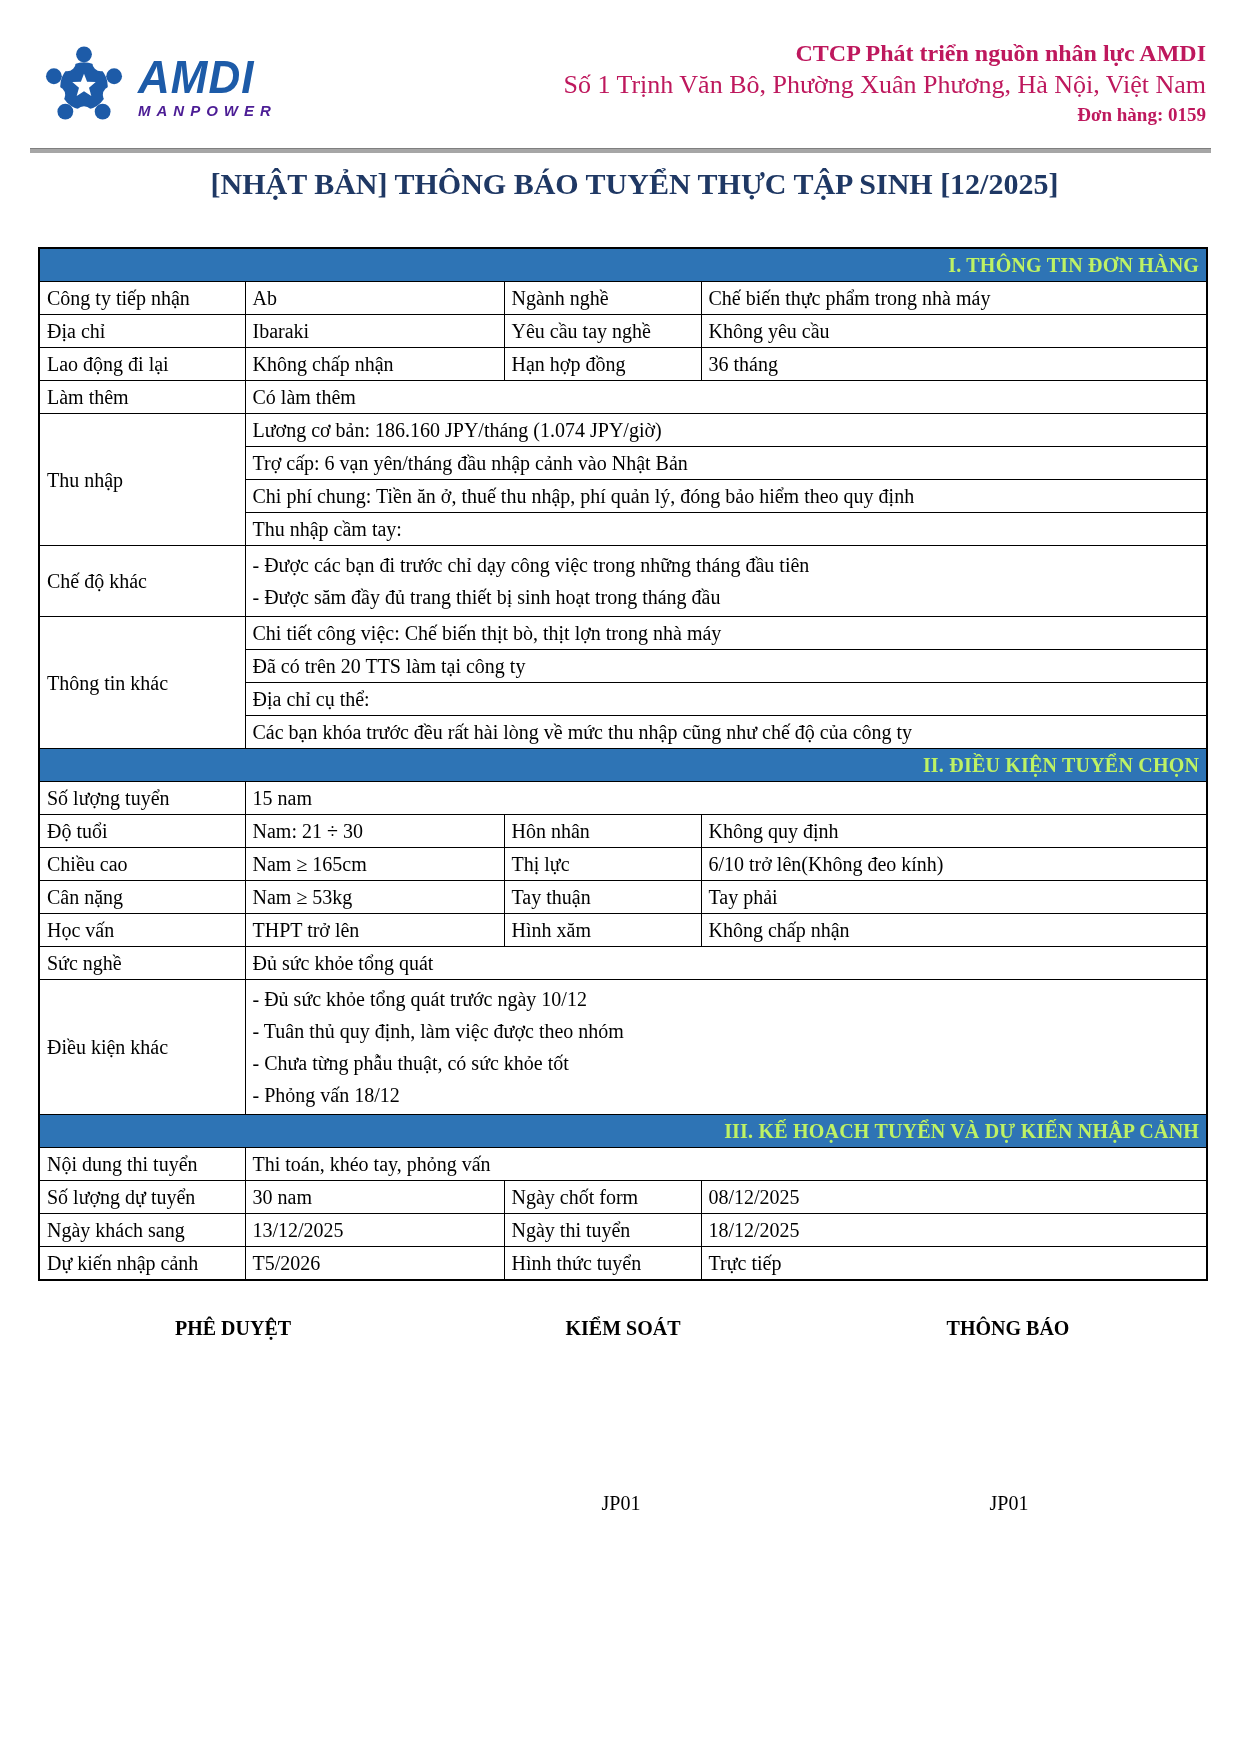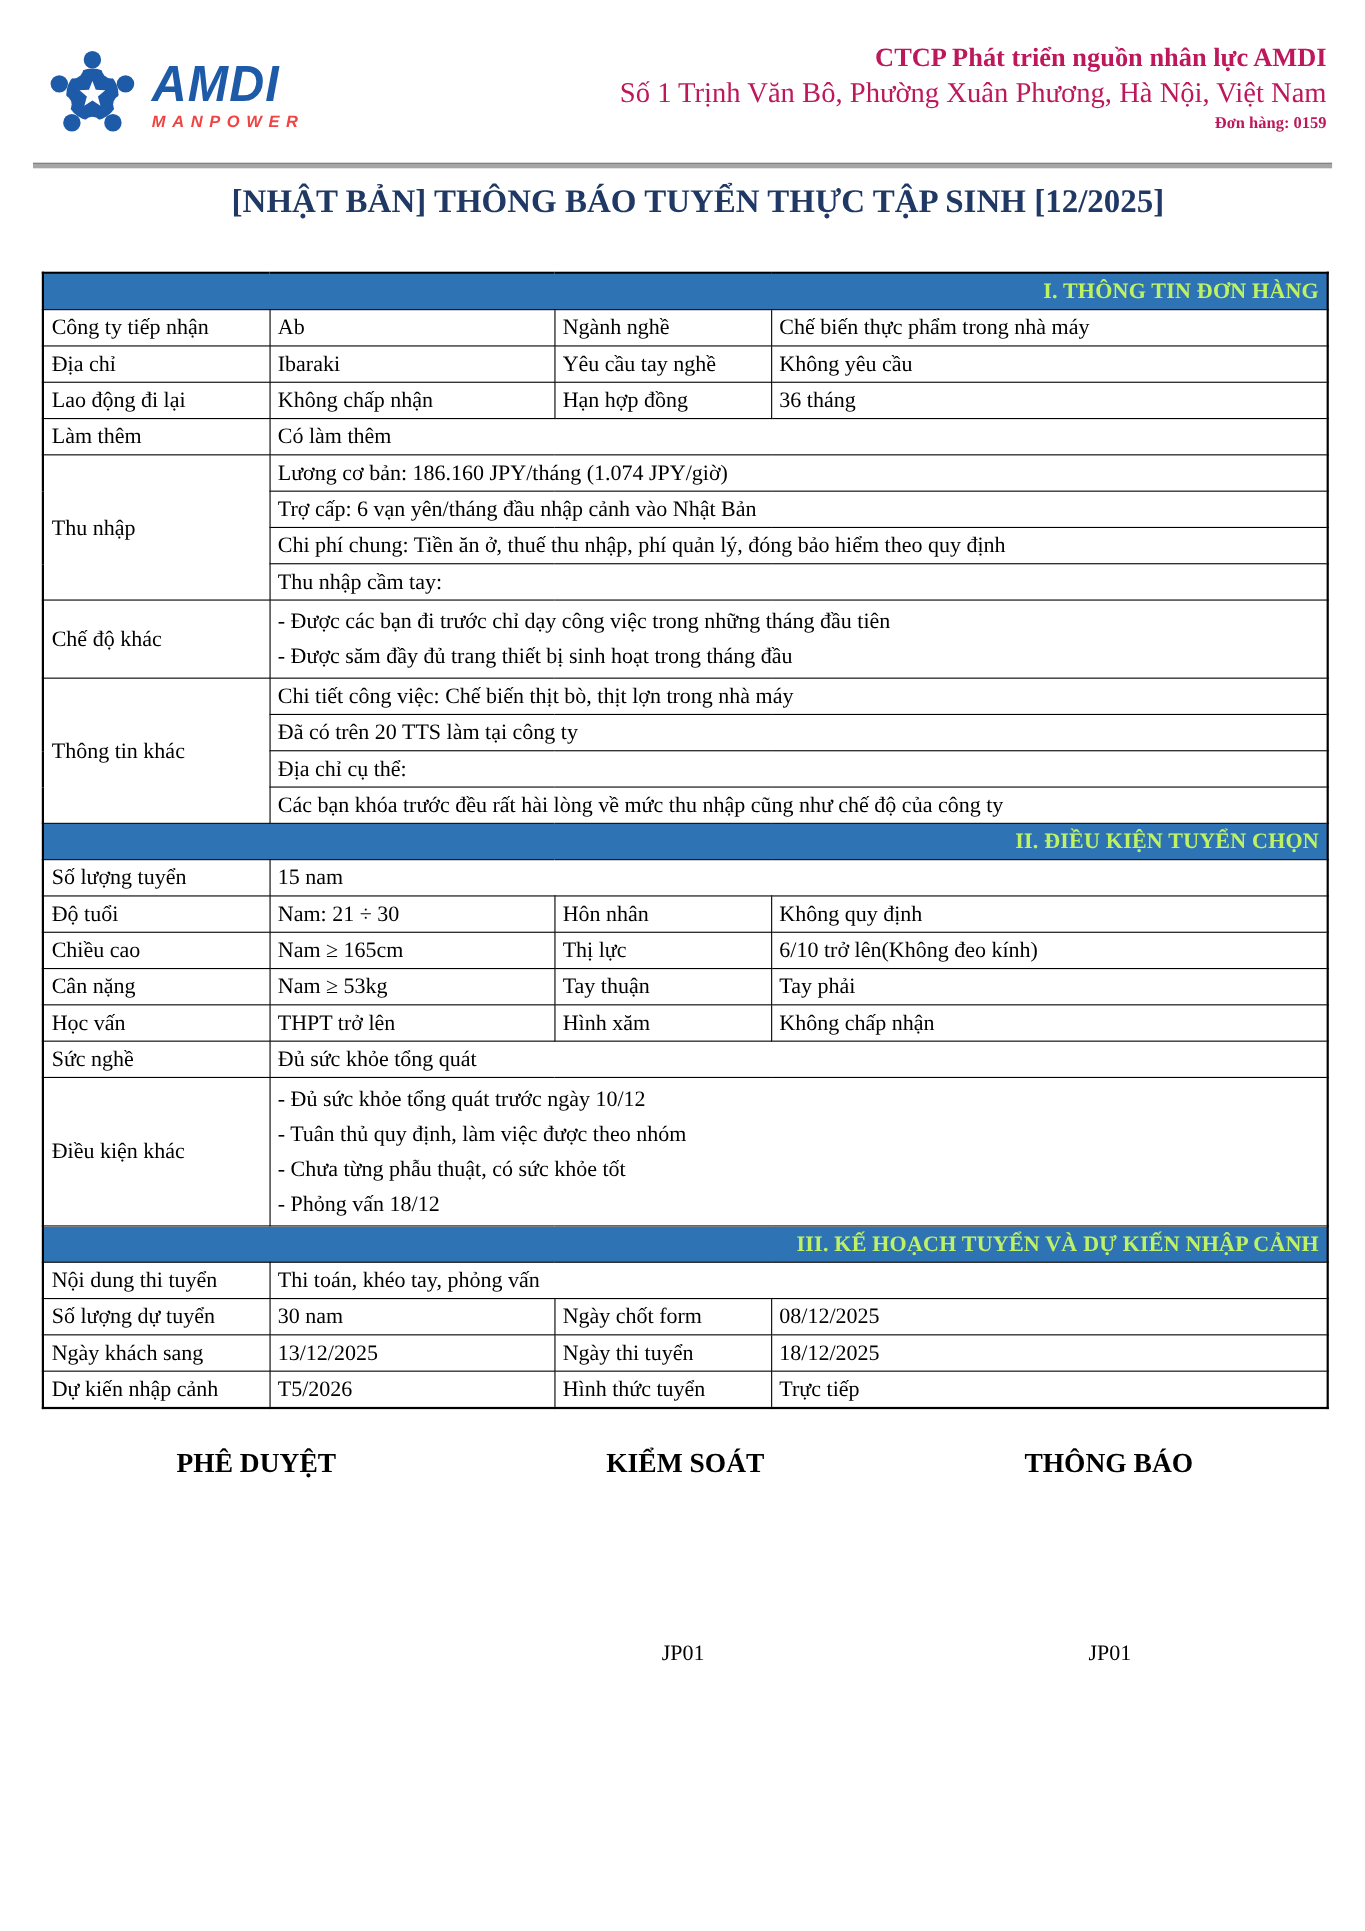--- a/index.html
+++ b/index.html
@@ -13,26 +13,26 @@
   .logo{position:absolute;left:40px;top:42px;display:flex;align-items:center;gap:10px;}
   .logo svg{display:block;}
   .logo-text{display:flex;flex-direction:column;line-height:1;font-style:italic;}
   .logo-name{
     font-family:"Liberation Sans","DejaVu Sans",sans-serif;
     font-weight:bold;font-size:44px;color:#1d5ba8;letter-spacing:1px;
     transform:scaleY(1.05);
   }
   .logo-sub{
     font-family:"Liberation Sans","DejaVu Sans",sans-serif;
-    font-weight:bold;font-size:15px;color:#ef4444;letter-spacing:6px;margin-top:4px;
+    font-weight:bold;font-size:15px;color:#4c1d95;letter-spacing:6px;margin-top:4px;
   }
   .head-right{position:absolute;right:35px;top:38px;text-align:right;color:#be185d;}
   .head-company{font-weight:bold;font-size:24px;line-height:1.25;}
   .head-address{font-size:26px;line-height:1.3;}
-  .head-order{font-weight:bold;font-size:15px;line-height:1.4;}
+  .head-order{font-weight:bold;font-size:19px;line-height:1.4;}
   .rule{height:4px;background:#a6a6a6;border-top:1px solid #7f7f7f;margin:0 30px;}
   
   .doc-title{
     text-align:center;color:#1f3864;font-weight:bold;font-size:30px;
     margin:14px 0 0 0;letter-spacing:0px;padding-left:28px;
   }
   
   table.doc{
     border-collapse:collapse;table-layout:fixed;
     width:1168px;margin:46px 0 0 38px;
@@ -44,21 +44,21 @@
     padding:3px 7px;vertical-align:middle;
     overflow:hidden;
   }
   th.band{
     background:#2e74b5;color:#bef264;font-weight:bold;font-size:21px;
     text-align:right;padding:3px 4px;letter-spacing:0.2px;
   }
   td .cell-line{line-height:32px;}
   
   .sig-row{position:relative;height:30px;margin-top:36px;}
-  .sig{position:absolute;transform:translateX(-50%);font-weight:bold;font-size:25px;white-space:nowrap;}
+  .sig{position:absolute;transform:translateX(-50%);font-weight:bold;font-size:20px;white-space:nowrap;}
   .sig.approve{left:233px;}
   .sig.control{left:623px;}
   .sig.announce{left:1008px;}
   .stamp-row{position:relative;height:28px;margin-top:145px;}
   .stamp{position:absolute;transform:translateX(-50%);font-size:20px;white-space:nowrap;}
   .stamp.s1{left:621px;}
   .stamp.s2{left:1009px;}
 </style>
 </head>
 <body>

